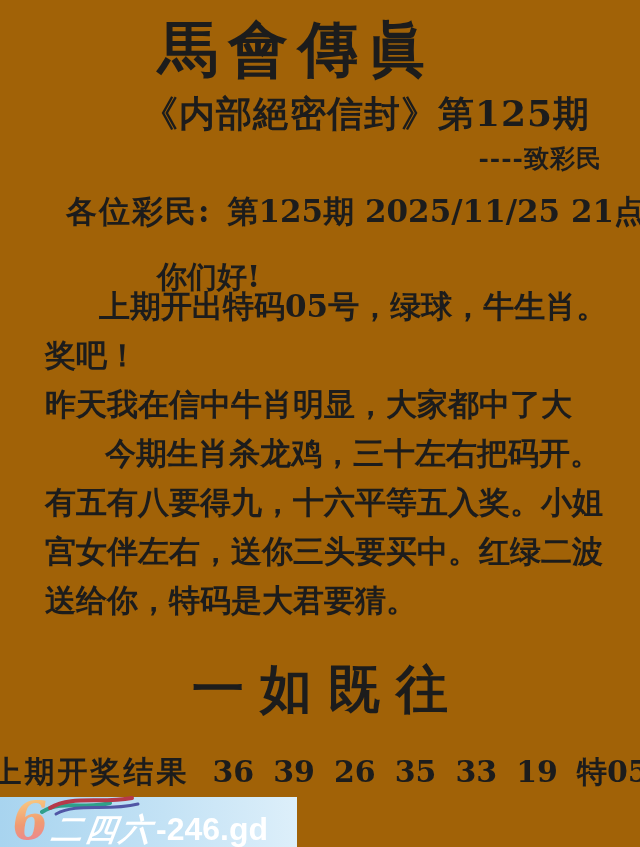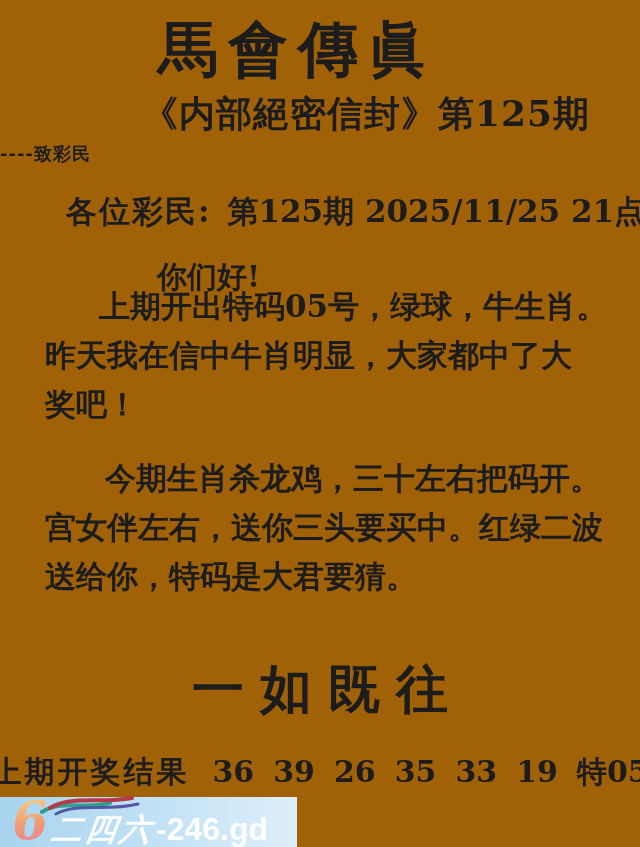--- a/index.html
+++ b/index.html
@@ -28,22 +28,22 @@
     top: 90px; left: 92px; right: 0;
     text-align: center;
     font-size: 36px;
     font-weight: 600;
     letter-spacing: 1px;
     white-space: nowrap;
   }
   .dedication {
     position: absolute;
     top: 142px; left: 0; right: 38px;
-    text-align: left;
-    font-size: 18px;
+    text-align: right;
+    font-size: 25px;
     font-weight: 600;
     letter-spacing: 1px;
   }
 
   
   .greeting {
     position: absolute;
     top: 191px; left: 66px;
     font-size: 31px;
     font-weight: 600;
@@ -60,21 +60,21 @@
   
   .body-text {
     position: absolute;
     top: 282px; left: 45px; right: 16px;
     font-size: 31px;
     font-weight: 600;
     line-height: 49px;
   }
   .body-text .line { white-space: nowrap; }
   .indent-a { text-indent: 54px; }
-  .indent-b { text-indent: 60px; margin-top: 25px; }
+  .indent-b { text-indent: 60px; }
 
   
   .slogan {
     position: absolute;
     top: 655px; left: 0; right: 0;
     text-align: center;
     font-size: 52px;
     font-weight: 700;
     letter-spacing: 16px;
     text-indent: 16px;
@@ -156,23 +156,24 @@
   <div class="subtitle">《内部絕密信封》第125期</div>
   <div class="dedication">----致彩民</div>
 
   <div class="greeting">
     <span class="salutation">各位彩民:</span><span>第125期 2025/11/25 21点32分 星期二</span>
   </div>
   <div class="hello">你们好!</div>
 
   <div class="body-text">
     <div class="line indent-a">上期开出特码05号，绿球，牛生肖。</div>
+    <div class="line">奖吧！</div>
     <div class="line">昨天我在信中牛肖明显，大家都中了大</div>
-    <div class="line">奖吧！</div>
     <div class="line indent-b">今期生肖杀龙鸡，三十左右把码开。</div>
+    <div class="line">有五有八要得九，十六平等五入奖。小姐</div>
     <div class="line">宫女伴左右，送你三头要买中。红绿二波</div>
     <div class="line">送给你，特码是大君要猜。</div>
   </div>
 
   <div class="slogan">一如既往</div>
 
   <div class="results">
     <span class="label">上期开奖结果</span>
     <span class="num">36</span>
     <span class="num">39</span>

